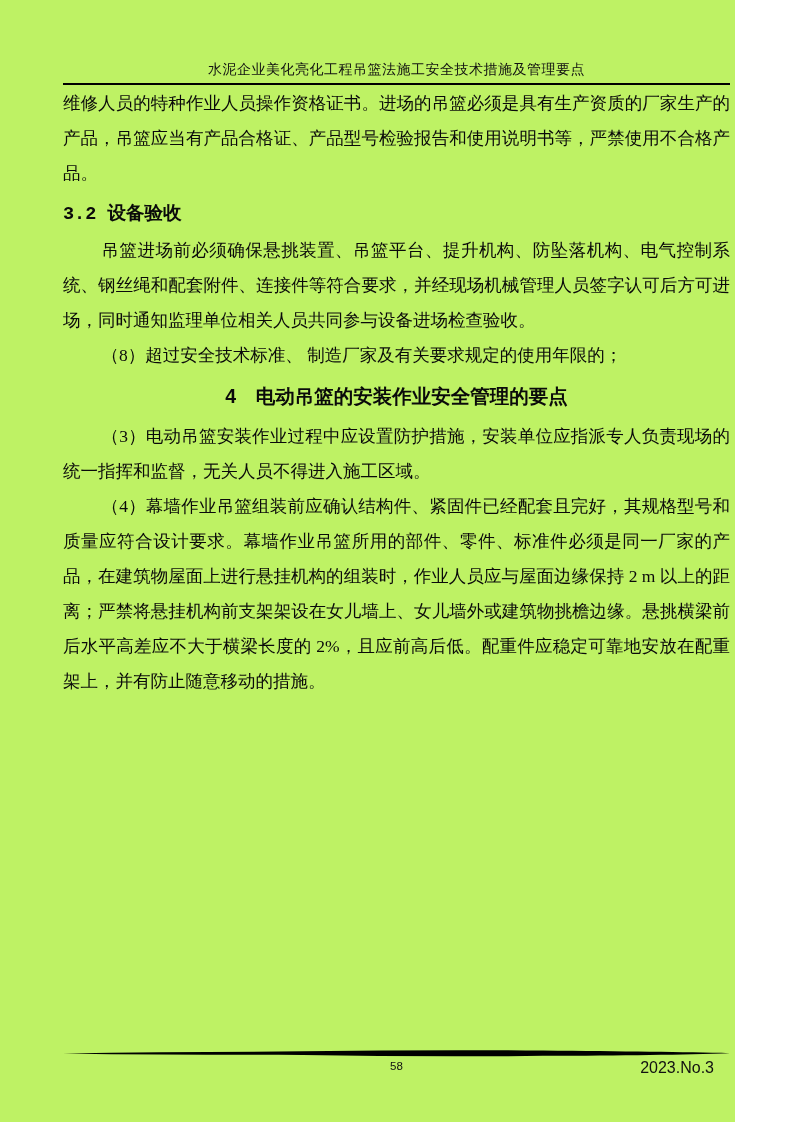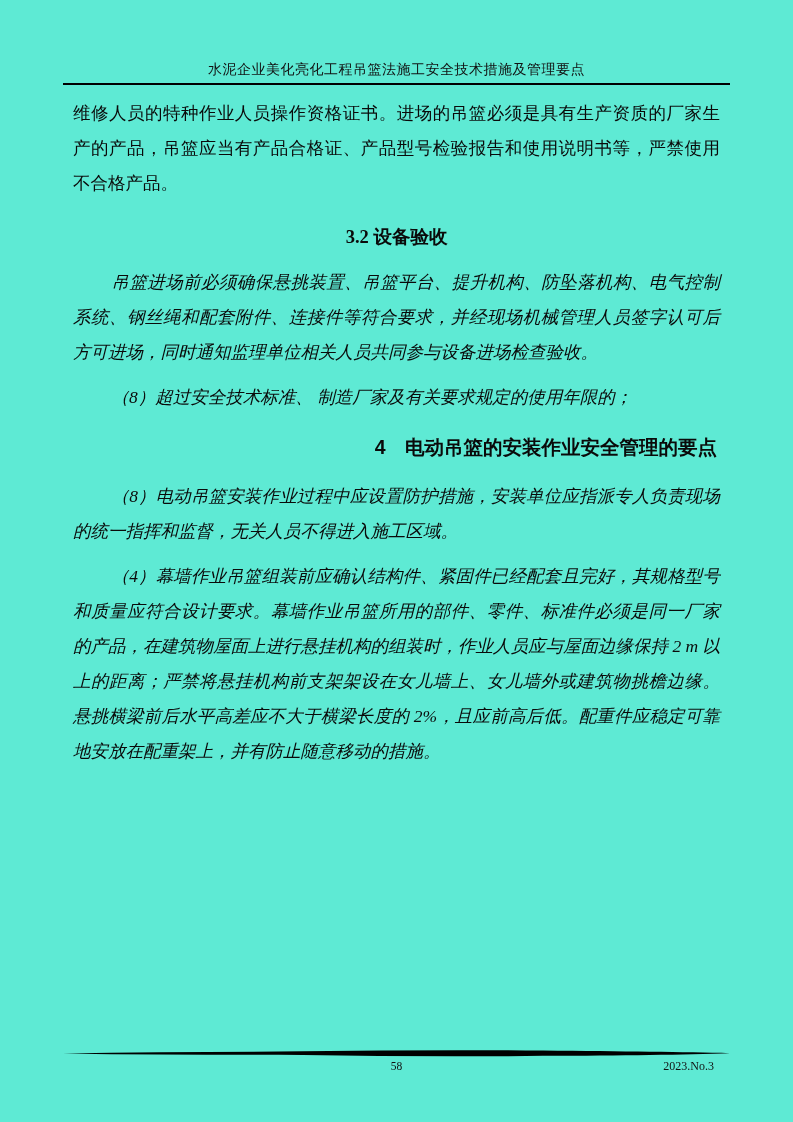--- a/index.html
+++ b/index.html
@@ -1,21 +1,21 @@
 <!DOCTYPE html>
 <html><head>
 <meta charset="utf-8">
 <style>
   * { margin:0; padding:0; box-sizing:border-box; }
   html,body { background:#ffffff; }
   .page {
     position:relative;
-    width:793px;
+    width:735px;
     height:1122px;
-    background:#5eead4;
+    background:#bef264;
     color:#000000;
     font-family:"Liberation Serif","DejaVu Serif",serif;
     overflow:hidden;
   }
   .page-header {
     position:absolute;
     top:0; left:63px; width:667px; height:85px;
     border-bottom:2px solid #000000;
     display:flex; align-items:flex-end; justify-content:center;
   }
@@ -26,63 +26,63 @@
     color:#111111;
   }
   .doc-body {
     position:absolute;
     top:86px; left:63px; width:667px;
     font-size:17.5px;
     line-height:35px;
     text-align:justify;
     color:#0a0a0a;
   }
-  .doc-body p { margin:10px; }
-  .indent { text-indent:2.2em;font-style:italic; }
+  .doc-body p { margin:0; }
+  .indent { text-indent:2.2em; }
   .h-sub {
-    font-family:Liberation Serif, serif;
+    font-family:Liberation Mono, monospace;
     font-weight:bold;
     font-size:18.5px;
     line-height:36px;
-    margin:18px 0 0 0;
-    text-align:center;
+    margin:6px 0 0 0;
+    text-align:left;
   }
   .h-main {
     font-family:"Liberation Sans","DejaVu Sans",sans-serif;
     font-weight:bold;
     font-size:19.5px;
     line-height:38px;
-    margin:13px;
-    text-align:right;
+    margin:4px;
+    text-align:center;
   }
   .list-item { margin-top:2px; }
   .list-item:first-of-type { margin-top:0; }
   .mt3 { margin-top:3px; }
   .mt4 { margin-top:4px; }
   .page-footer {
     position:absolute;
     top:1049px; left:63px; width:667px;
   }
   .footer-rule { display:block; width:667px; height:9px; }
   .footer-row {
     position:relative;
     height:20px;
-    font-family:Liberation Serif, serif;
+    font-family:Liberation Sans, sans-serif;
     color:#111111;
   }
   .page-num {
     position:absolute;
     left:50%; top:2px;
     transform:translateX(-50%);
     font-size:11.5px;
   }
   .issue-num {
     position:absolute;
     right:16px; top:1px;
-    font-size:12px;
+    font-size:16px;
   }
 </style>
 </head>
 <body>
 
 <div class="page">
 
   <div class="page-header">
     <div class="header-title">水泥企业美化亮化工程吊篮法施工安全技术措施及管理要点</div>
   </div>
@@ -93,21 +93,21 @@
 
     <h2 class="h-sub">3.2 设备验收</h2>
 
     <p class="para indent">吊篮进场前必须确保悬挑装置、吊篮平台、提升机构、防坠落机构、电气控制系统、钢丝绳和配套附件、连接件等符合要求，并经现场机械管理人员签字认可后方可进场，同时通知监理单位相关人员共同参与设备进场检查验收。</p>
 
 
     <p class="para indent list-item">（8）超过安全技术标准、 制造厂家及有关要求规定的使用年限的；</p>
 
     <h1 class="h-main">4　电动吊篮的安装作业安全管理的要点</h1>
 
-    <p class="para indent">（8）电动吊篮安装作业过程中应设置防护措施，安装单位应指派专人负责现场的统一指挥和监督，无关人员不得进入施工区域。</p>
+    <p class="para indent">（3）电动吊篮安装作业过程中应设置防护措施，安装单位应指派专人负责现场的统一指挥和监督，无关人员不得进入施工区域。</p>
     <p class="para indent mt4">（4）幕墙作业吊篮组装前应确认结构件、紧固件已经配套且完好，其规格型号和质量应符合设计要求。幕墙作业吊篮所用的部件、零件、标准件必须是同一厂家的产品，在建筑物屋面上进行悬挂机构的组装时，作业人员应与屋面边缘保持 2 m 以上的距离；严禁将悬挂机构前支架架设在女儿墙上、女儿墙外或建筑物挑檐边缘。悬挑横梁前后水平高差应不大于横梁长度的 2%，且应前高后低。配重件应稳定可靠地安放在配重架上，并有防止随意移动的措施。</p>
 
   </div>
 
   <div class="page-footer">
     <svg class="footer-rule" viewBox="0 0 667 10" preserveAspectRatio="none">
       <path fill="#000000" d="M0,5 C80,2.6 160,3.4 240,2.6 C320,1.4 400,0.8 480,1.8 C560,2.8 622,3.4 667,4.6 C622,6.2 560,7.2 480,7.6 C400,8.6 320,8.2 240,6.6 C160,6.2 80,6.6 0,5 Z"></path>
     </svg>
     <div class="footer-row">
       <span class="page-num">58</span>

